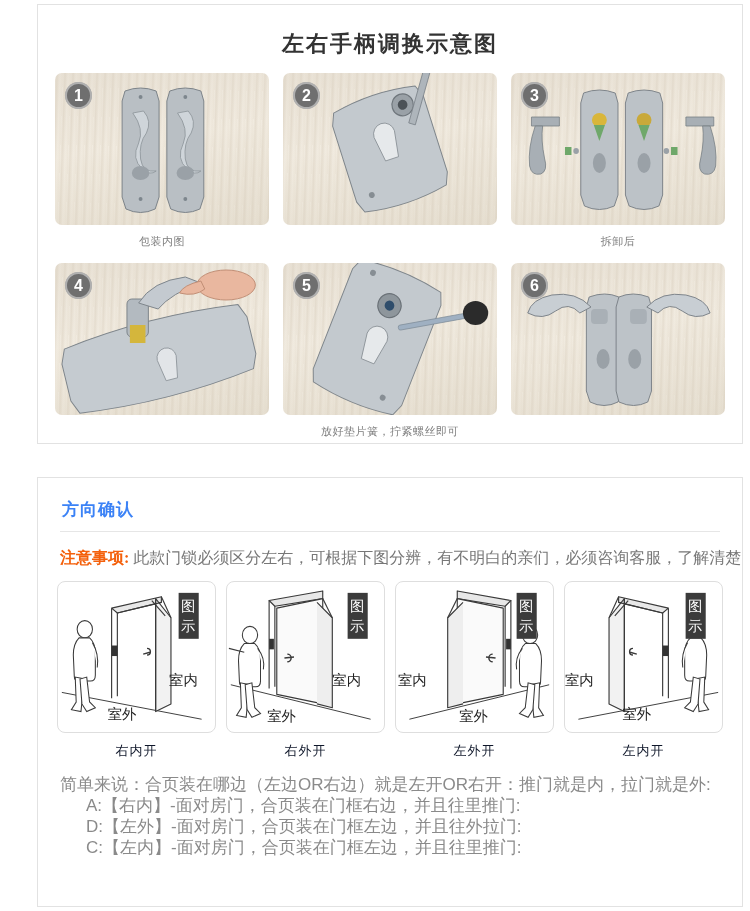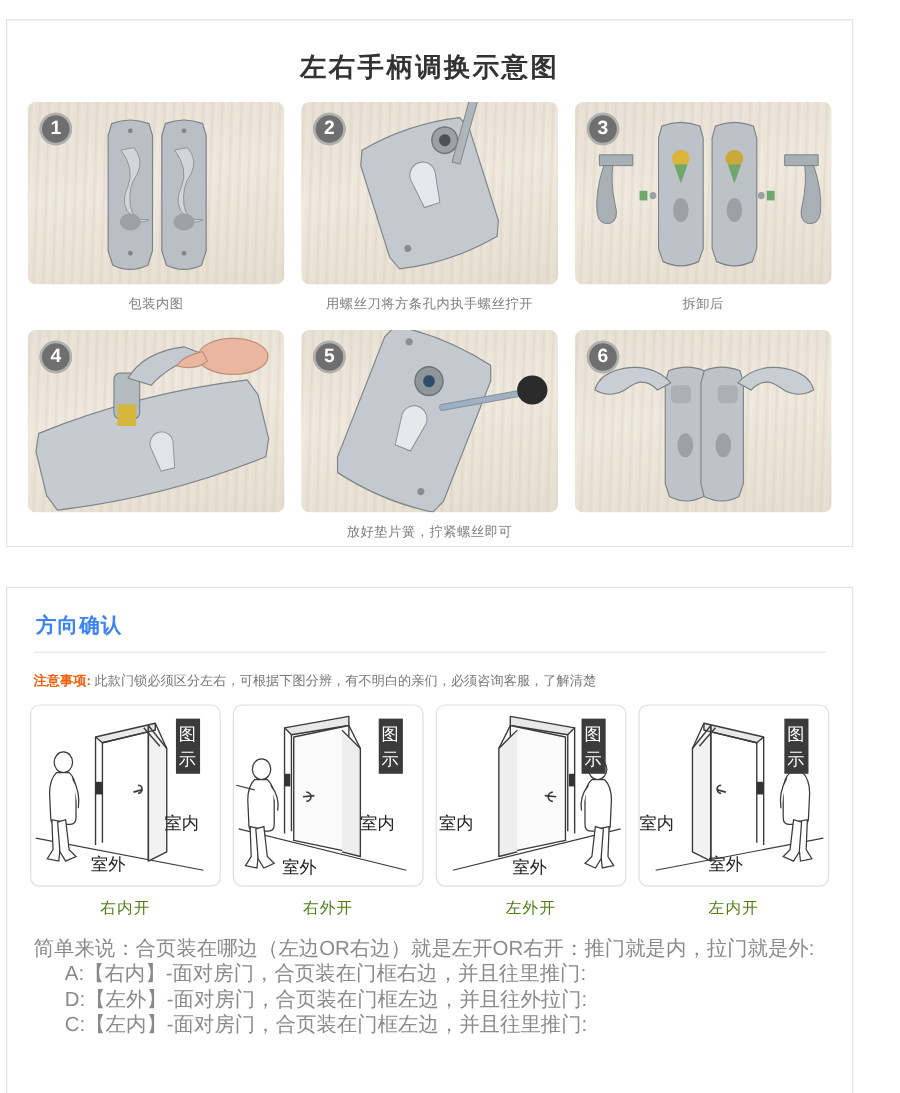--- a/index.html
+++ b/index.html
@@ -8,25 +8,24 @@
     background:#ffffff;
     font-family:"Liberation Sans","DejaVu Sans",sans-serif;
     color:#4a4a4a;
     overflow:hidden;
   }
   .page{width:750px;height:911px;position:relative;}
 
   
   .panel{
     position:absolute;
-    left:5px;width:706px;
+    left:37px;width:706px;
     border:1px solid #e2e2e2;
     background:#fff;
     box-sizing:border-box;
-    margin-top:12px;
   }
   #panel-steps{top:4px;height:440px;}
   #panel-direction{top:477px;height:430px;}
 
   
   .main-title{
     text-align:center;
     font-size:22px;
     font-weight:bold;
     color:#333;
@@ -79,34 +78,34 @@
   .photo svg{position:absolute;inset:0;width:100%;height:100%;}
 
   
   .dir-head{
     font-size:17px;font-weight:bold;color:#3b82f6;
     padding:20px 0 10px 24px;
     letter-spacing:1px;
   }
   .dir-rule{height:1px;background:#e6e6e6;margin:0 22px;}
   .notice{
-    font-size:11px;padding:16px 0 12px 22px;color:#777;
+    font-size:16px;padding:16px 0 12px 22px;color:#777;font-family:Liberation Serif, serif;
   }
   .notice .warn{color:#f4600b;font-weight:bold;}
 
   .door-row{display:flex;padding:0 14px;box-sizing:border-box;}
   .door-cell{width:25%;box-sizing:border-box;padding:0 5px;}
   .door-box{
     position:relative;height:150px;
     border:1px solid #dedede;border-radius:8px;
     background:#fff;overflow:hidden;
   }
   .door-box svg{position:absolute;inset:0;width:100%;height:100%;}
   .door-cap{
-    text-align:center;font-size:13px;color:#4d7c0f;
+    text-align:center;font-size:13px;color:#0f172a;
     padding-top:9px;letter-spacing:1px;
   }
 
   .explain{padding:14px 0 0 22px;font-size:17px;color:#8a8a8a;line-height:21px;}
   .explain .lead{color:#8a8a8a;}
   .explain .row{padding-left:26px;}
 </style>
 </head>
 <body>
 
@@ -152,21 +151,20 @@
               <path d="M66 24 q44-9 88 0 l5 12 v80 l-5 12 q-44 9 -88 0 l-5-12 v-80 z" fill="#c3c9ce" stroke="#7e858b" stroke-width="1"></path>
               <path d="M98 60 a11 11 0 1 1 22 0 l-4 26 h-14 z" fill="#e6e9eb" stroke="#878e94" stroke-width=".8"></path>
               <circle cx="136" cy="38" r="11" fill="#9aa1a7" stroke="#6f767c" stroke-width="1.2"></circle>
               <circle cx="136" cy="38" r="5" fill="#4c5257"></circle>
               <circle cx="78" cy="114" r="3" fill="#868d93"></circle>
             </g>
             <rect x="138" y="-10" width="7" height="62" transform="rotate(16 141 20)" fill="#aeb5bb" stroke="#7d848a" stroke-width=".8"></rect>
           </svg>
           <div class="badge">2</div>
         </div>
-        <div class="caption">用螺丝刀将方条孔内执手螺丝拧开</div>
       </div>
 
       <div class="step-cell">
         <div class="photo">
           <svg viewBox="0 0 230 152" preserveAspectRatio="none">
             <g fill="#bcc2c7" stroke="#7b8288" stroke-width="1">
               <path d="M78 20 q17-6 34 0 l3 10 v92 l-4 11 q-16 7 -32 0 l-4-11 v-92 z"></path>
               <path d="M126 20 q17-6 34 0 l3 10 v92 l-4 11 q-16 7 -32 0 l-4-11 v-92 z"></path>
             </g>
             <g fill="#a8afb5" stroke="#777e84" stroke-width=".8">

